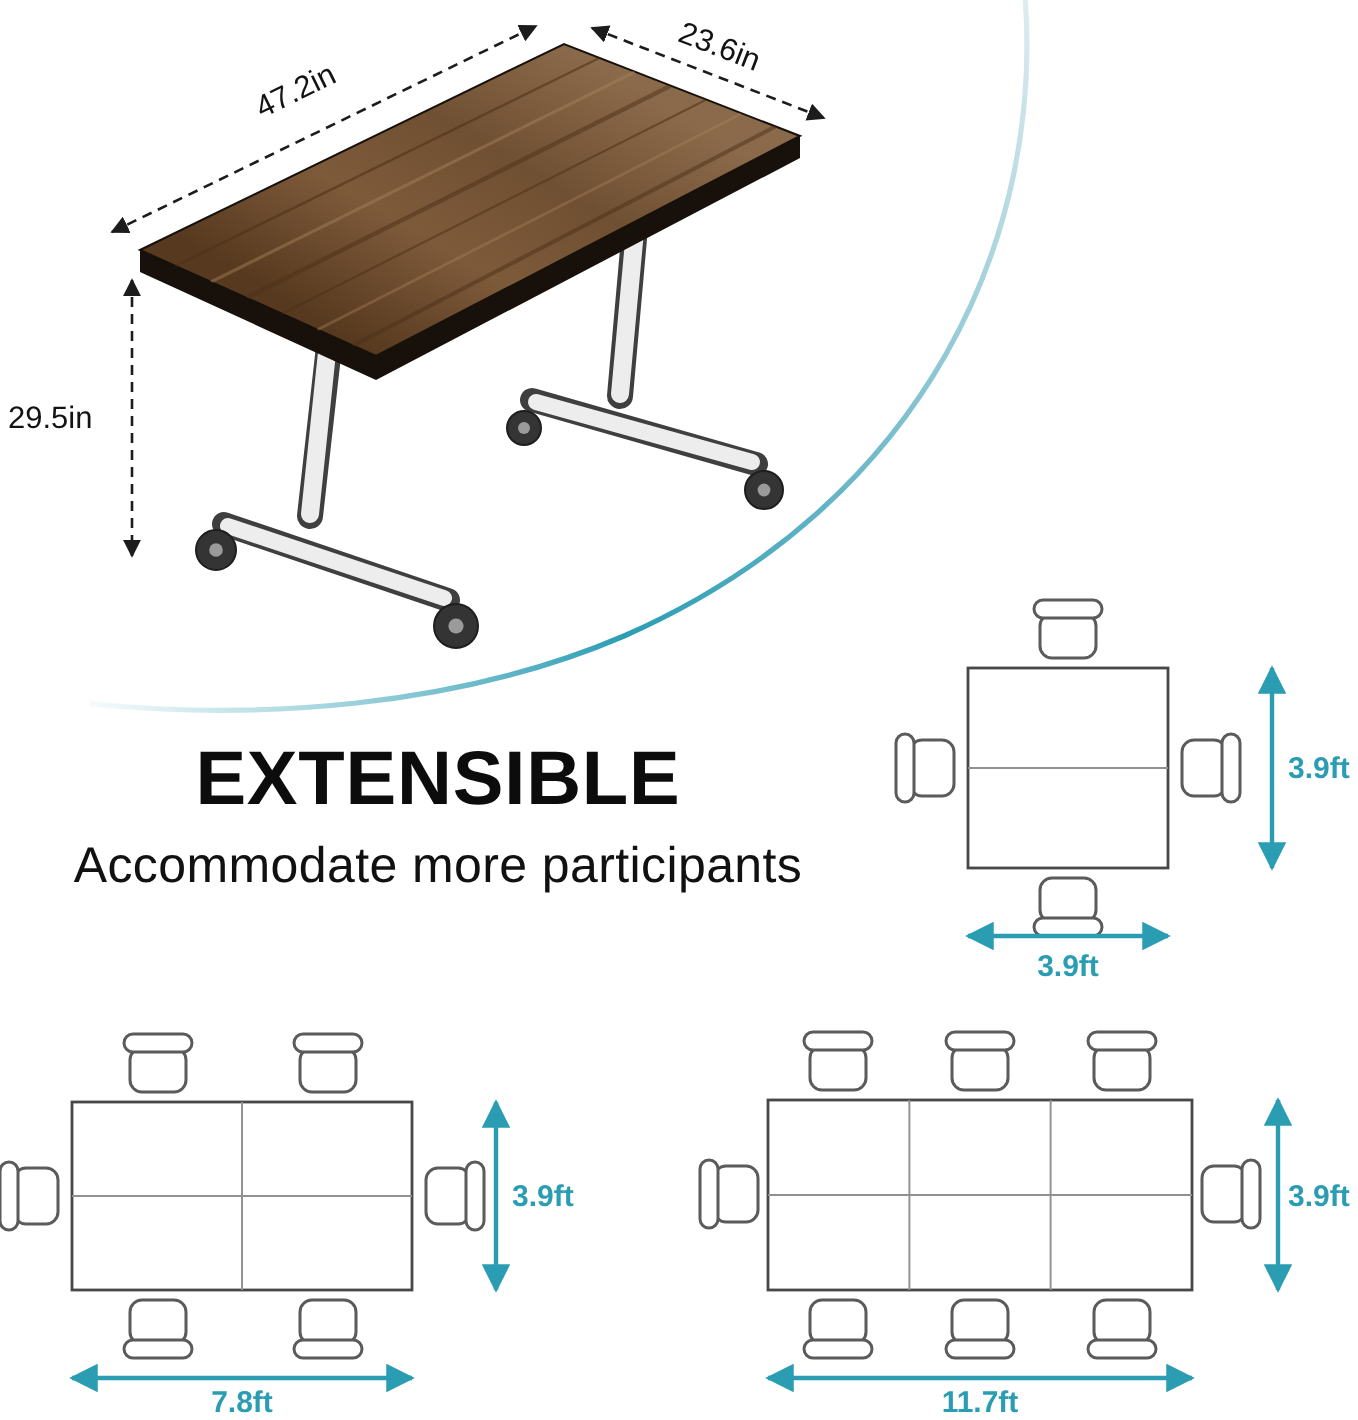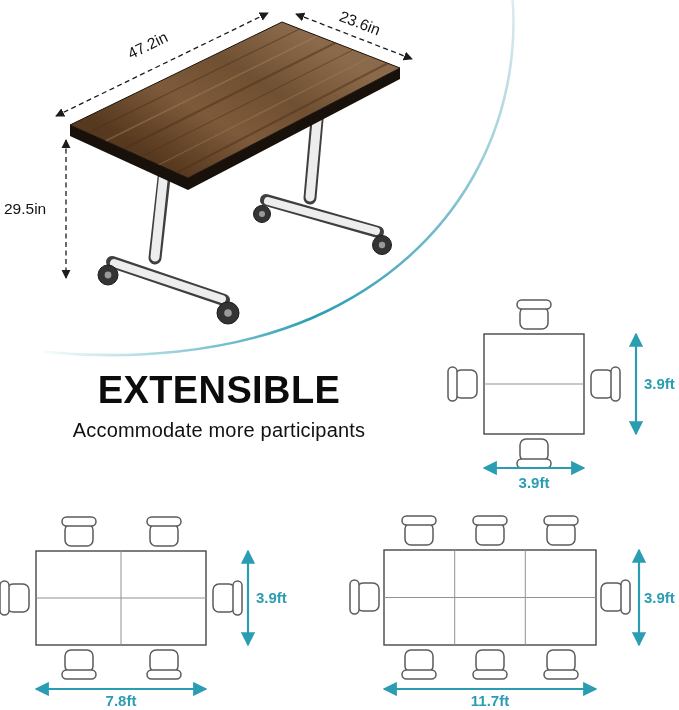--- a/index.html
+++ b/index.html
@@ -3,21 +3,21 @@
 <meta charset="utf-8">
 <style>
   html,body{margin:0;padding:0;background:#fff;}
   .stage{position:relative;width:679px;height:710px;background:#fff;overflow:hidden;
          font-family:"Liberation Sans",sans-serif;}
   .abs{position:absolute;}
   svg{display:block;}
   
   .headline{position:absolute;left:0;top:369px;width:438px;text-align:center;color:#0c0c0c;}
   .headline .l{font-weight:bold;font-size:38px;line-height:1.13;letter-spacing:.4px;white-space:nowrap;}
-  .headline .sub{font-size:20px;margin-top:7px;letter-spacing:.2px;color:#111;font-weight:400;}
+  .headline .sub{font-size:25px;margin-top:7px;letter-spacing:.2px;color:#111;font-weight:400;}
   
   .tbl{fill:#fff;stroke:#474747;stroke-width:1.4;}
   .seam{stroke:#919191;stroke-width:1;fill:none;}
   .dim{stroke:#2b9db3;stroke-width:2.2;fill:none;}
   text.dimlbl{fill:#2b9db3;font-weight:bold;font-size:15px;}
   text.herolbl{fill:#131313;font-size:15.5px;}
   .dash{stroke:#1c1c1c;stroke-width:1.3;stroke-dasharray:5 3.5;fill:none;}
   .legdark{stroke:#3f3f3f;stroke-linecap:round;fill:none;}
   .leglight{stroke:#ededed;stroke-linecap:round;fill:none;}
 </style>

